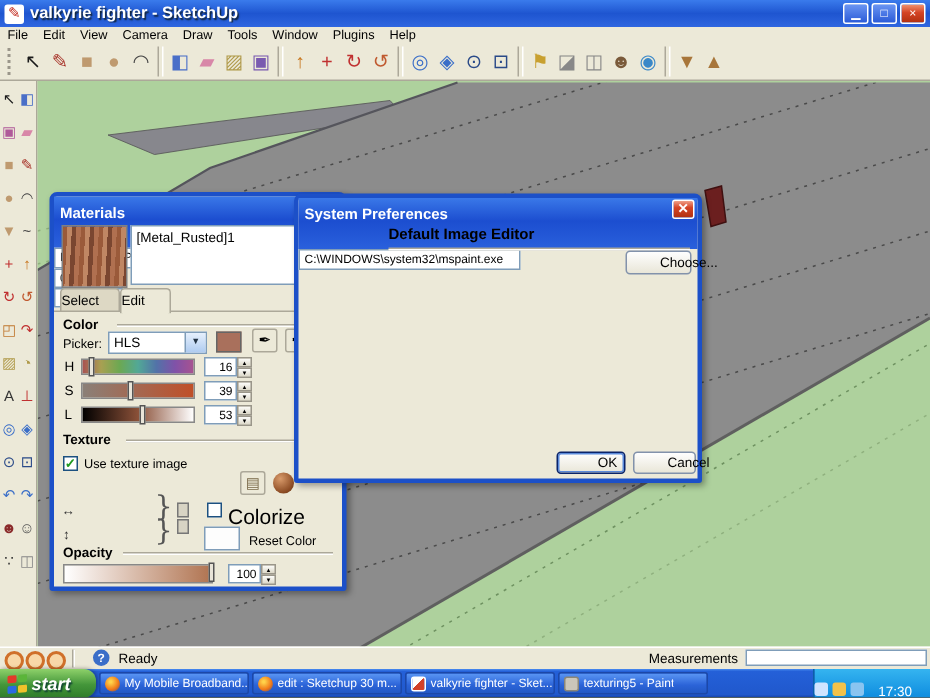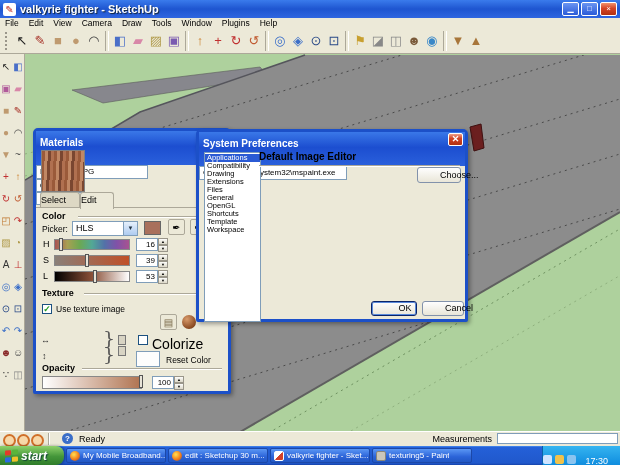--- a/index.html
+++ b/index.html
@@ -254,20 +254,21 @@
 
       <polygon points="445,73 456,70 459,94 449,97" fill="#6b1f1f" stroke="#3f1010" stroke-width="1"></polygon>
     </svg>
   </div>
 
   <div class="dlg materials">
     <div class="dlg-title">
       <span>Materials</span>
     </div>
     <div class="thumb"></div>
+    <div class="matname">[Metal_Rusted]1</div>
     <span id="mat-tabs"><span class="tab" style="left:4px;width:38px">Select</span><span class="tab active" style="left:44px;width:32px">Edit</span></span>
     <div class="tabline"></div>
 
     <span class="sect-label" style="left:6px;top:80px">Color</span>
     <div class="rule" style="left:42px;right:6px;top:85px"></div>
 
     <span style="position:absolute;left:6px;top:93px;font-size:8.5px">Picker:</span>
     <div class="xp-select" style="left:36px;top:90px;width:66px">
       <span>HLS</span>
       <span class="sel-arrow">▼</span>
@@ -351,32 +352,20 @@
           <span>▼</span>
         </span>
     </span>
   </div>
 
   <div class="dlg prefs">
     <div class="dlg-title">
       <span>System Preferences</span>
       <span class="close-btn">✕</span>
     </div>
-    <div class="listbox" id="preflist">
-        <div class="pref-item sel">Applications</div>
-        <div class="pref-item">Compatibility</div>
-        <div class="pref-item">Drawing</div>
-        <div class="pref-item">Extensions</div>
-        <div class="pref-item">Files</div>
-        <div class="pref-item">General</div>
-        <div class="pref-item">OpenGL</div>
-        <div class="pref-item">Shortcuts</div>
-        <div class="pref-item">Template</div>
-        <div class="pref-item">Workspace</div>
-      </div>
 
     <span style="position:absolute;left:60px;top:19px;font-size:10px;font-weight:bold">Default Image Editor</span>
     <div class="rule" style="left:60px;right:5px;top:33px"></div>
 
     <div class="xp-input" style="left:60px;top:37px;width:148px;height:14px;font-size:8px;line-height:12px;padding-left:3px">C:\WINDOWS\system32\mspaint.exe</div>
     <div class="xpbtn" style="left:218px;top:35px;width:44px;height:16px;line-height:14px">Choose...</div>
 
     <div class="xpbtn focus" style="left:172px;top:169px;width:46px;height:15px;line-height:13px">OK</div>
     <div class="xpbtn" style="left:223px;top:169px;width:42px;height:15px;line-height:13px">Cancel</div>
   </div>

